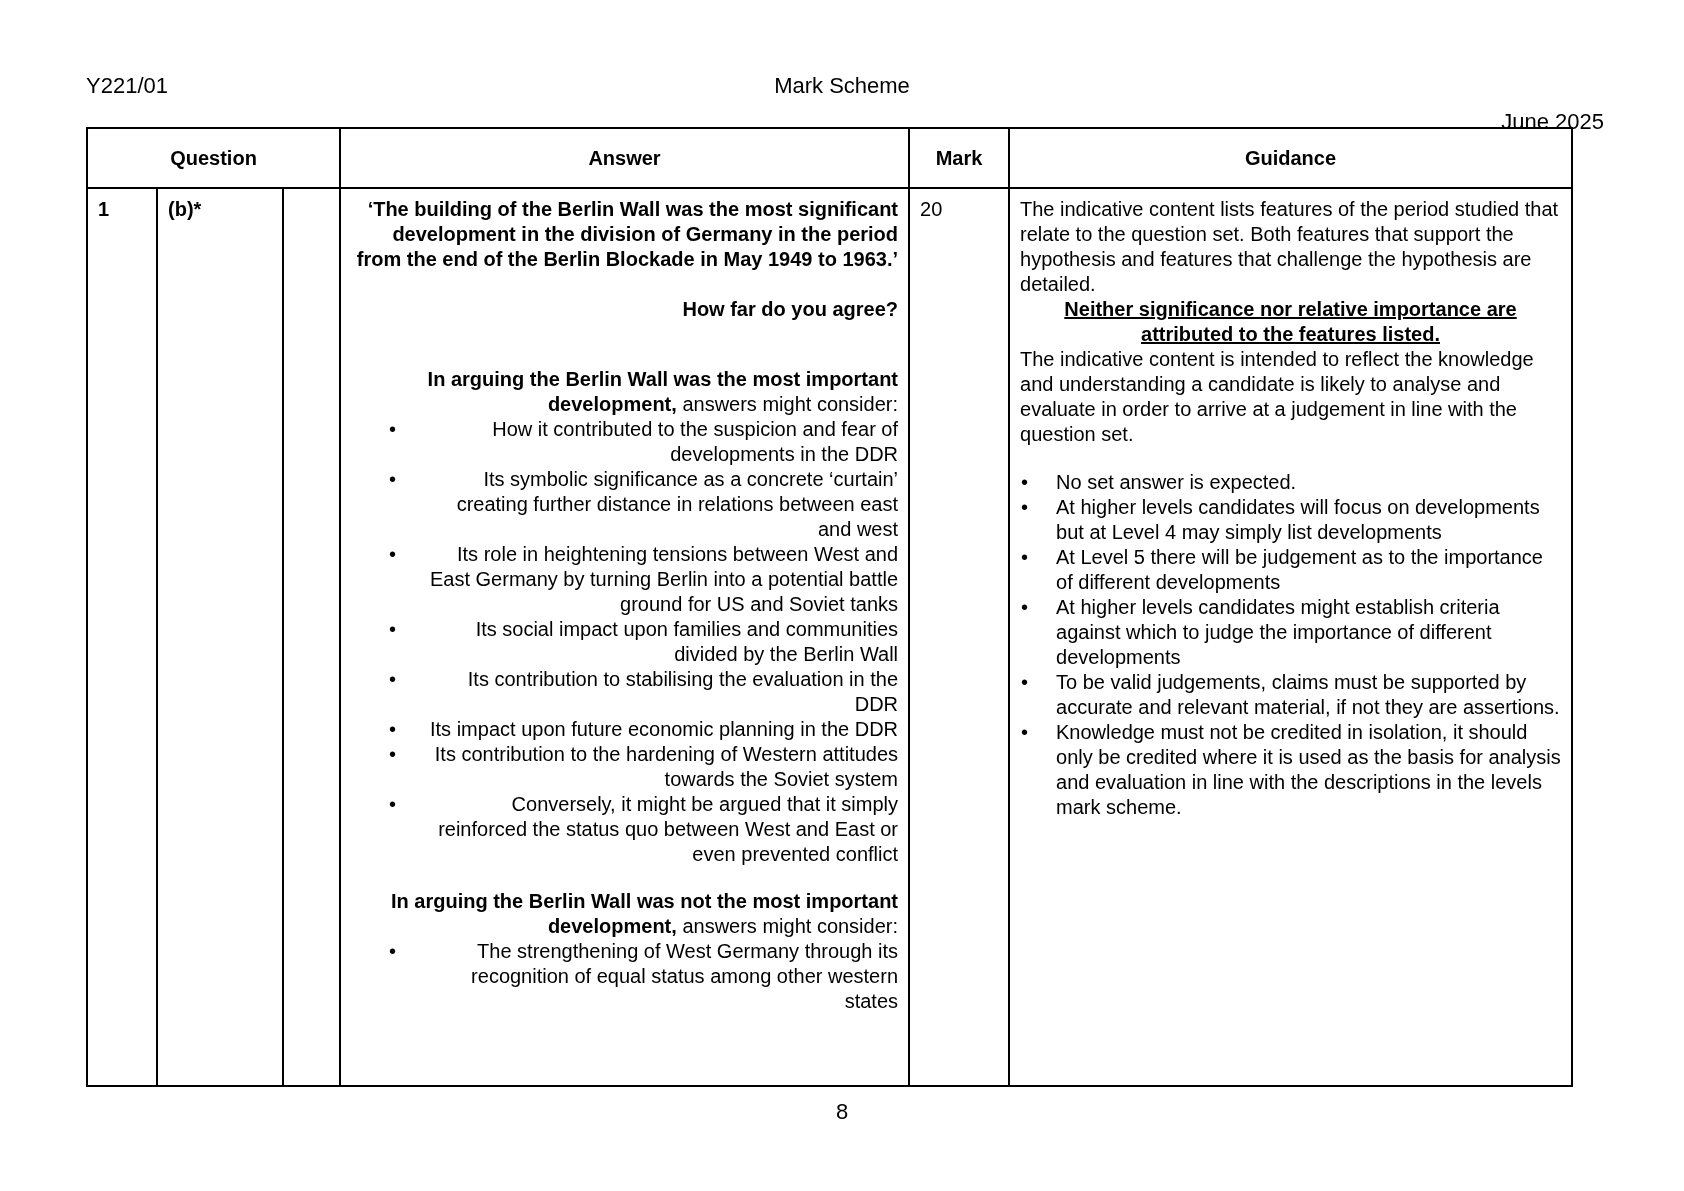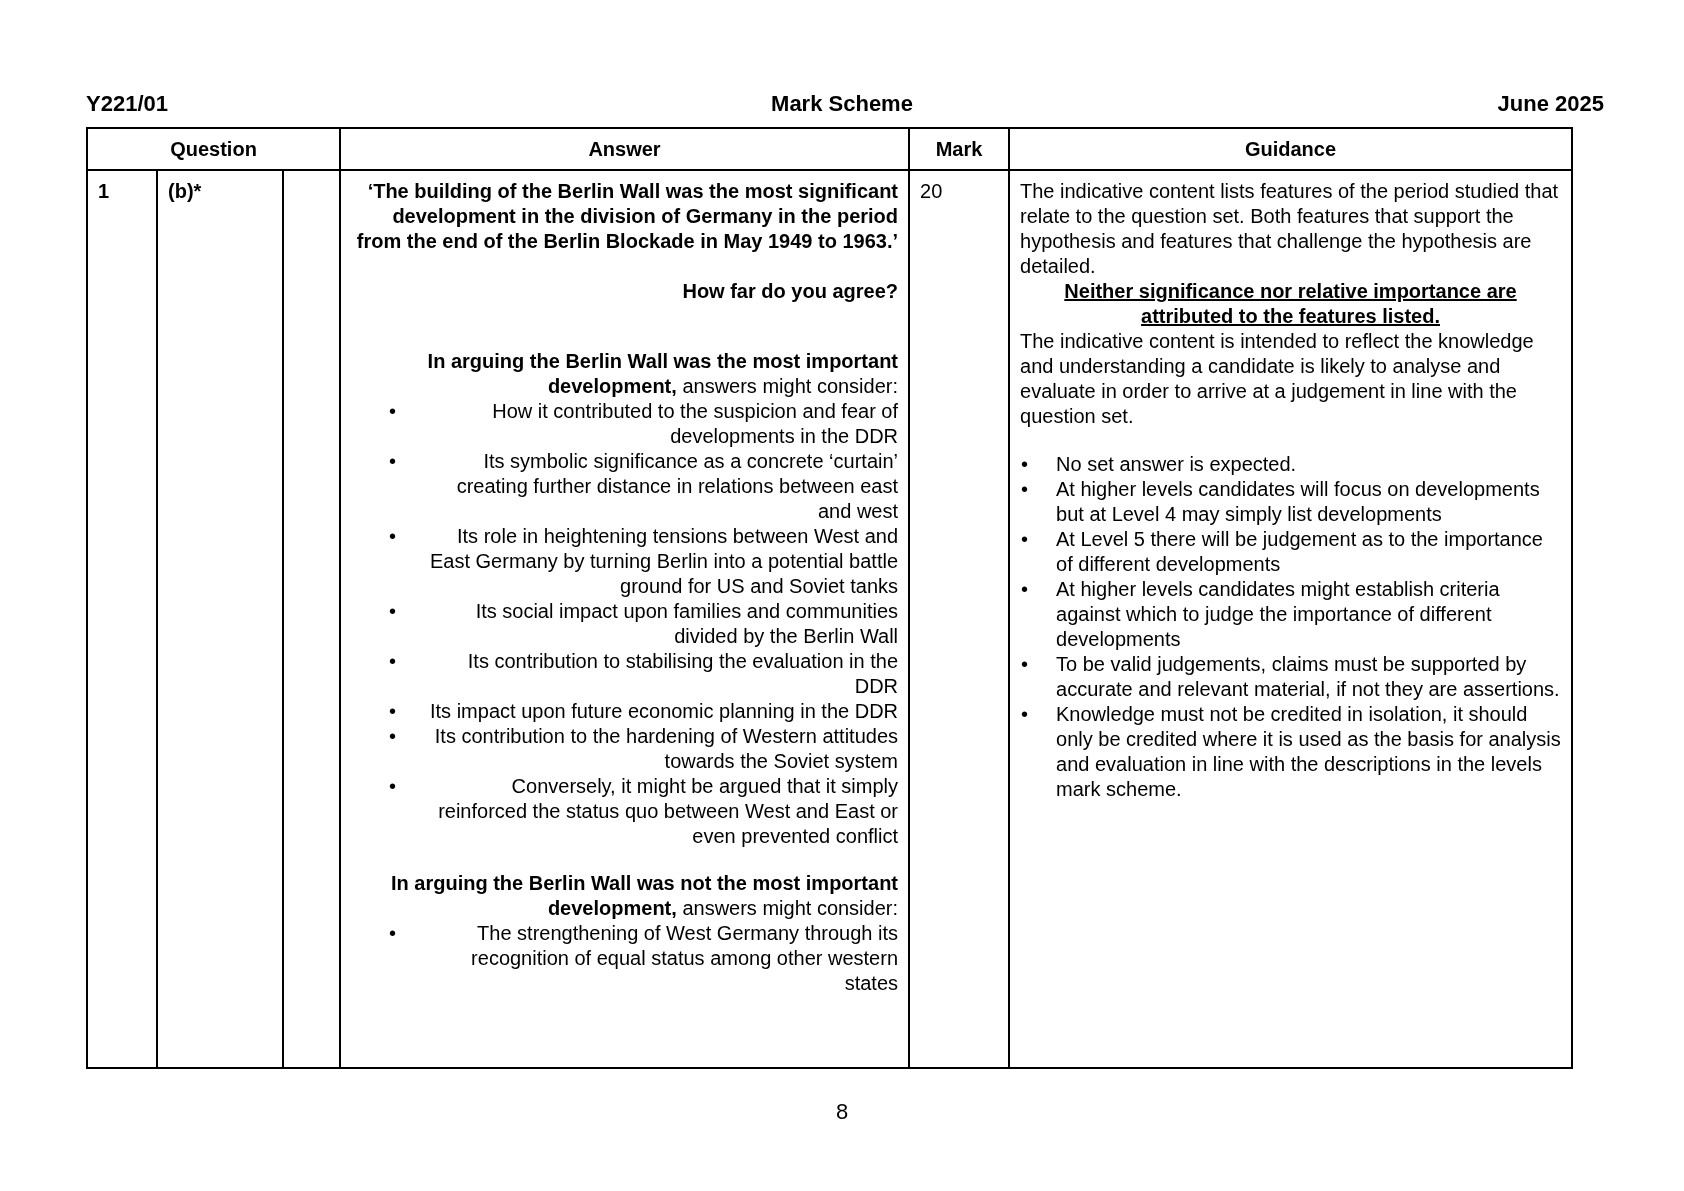--- a/index.html
+++ b/index.html
@@ -1,35 +1,35 @@
 <!DOCTYPE html>
 <html><head>
 <meta charset="utf-8">
 <style>
   html, body { margin: 0; padding: 0; background: #ffffff; }
   body {
     width: 1684px; height: 1191px; position: relative; overflow: hidden;
     font-family: "Liberation Sans", sans-serif; color: #000;
   }
-  .hdr { position: absolute; top: 91px; font-size: 22px; font-weight: bold; }
+  .hdr { position: absolute; top: 73px; font-size: 22px; }
   .hdr-left { left: 86px; }
   .hdr-center { left: 0; width: 1684px; text-align: center; }
-  .hdr-right { right: 80px; }
+  .hdr-right { right: 80px; margin-top: 36px; }
 
   table.ms {
     position: absolute; left: 86px; top: 127px;
     width: 1487px; border-collapse: collapse; table-layout: fixed;
   }
   table.ms td, table.ms th {
     border: 2px solid #000; vertical-align: top;
     font-size: 20px; line-height: 25px;
   }
   table.ms th {
     font-weight: bold; height: 40px; vertical-align: middle; text-align: center;
-    padding: 0;
+    padding: 9px;
   }
   .c-q1 { width: 70px; }
   .c-q2 { width: 126px; }
   .c-q3 { width: 57px; }
   .c-ans { width: 569px; }
   .c-mark { width: 100px; }
   .c-guid { width: auto; }
   td.qcell { padding: 8px 10px 0 10px; font-weight: bold; }
   td.markcell { padding: 8px 10px 0 10px; }
   td.answer { padding: 8px 10px 0 11px; height: 888px; text-align: right; }

